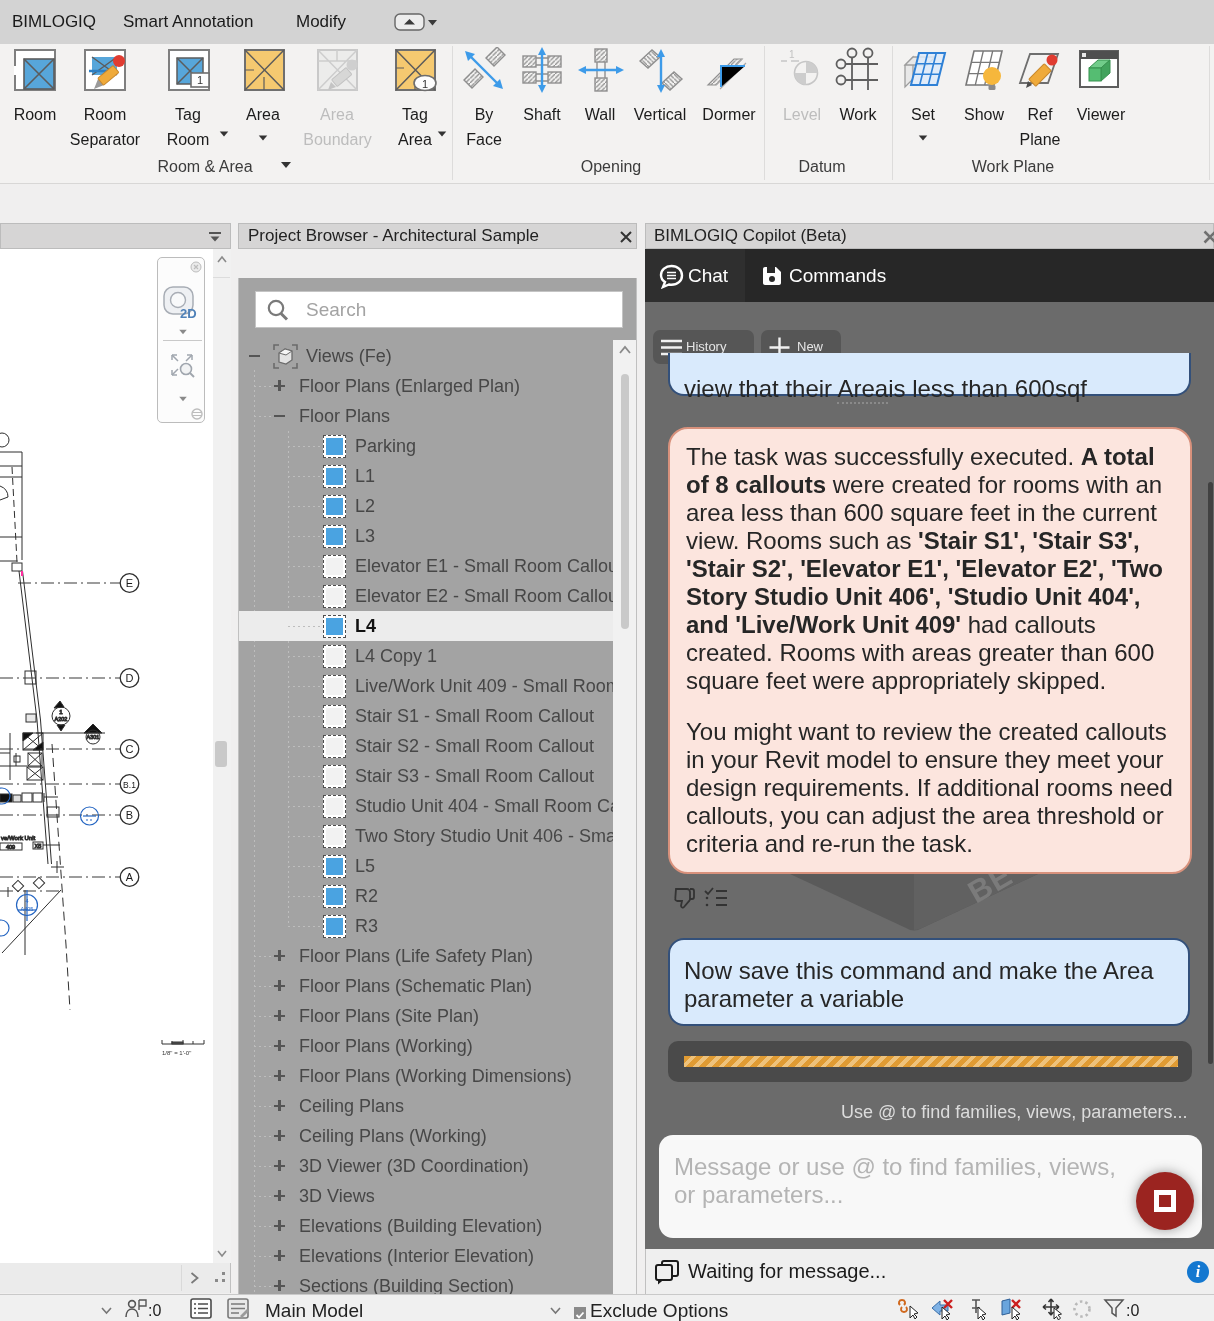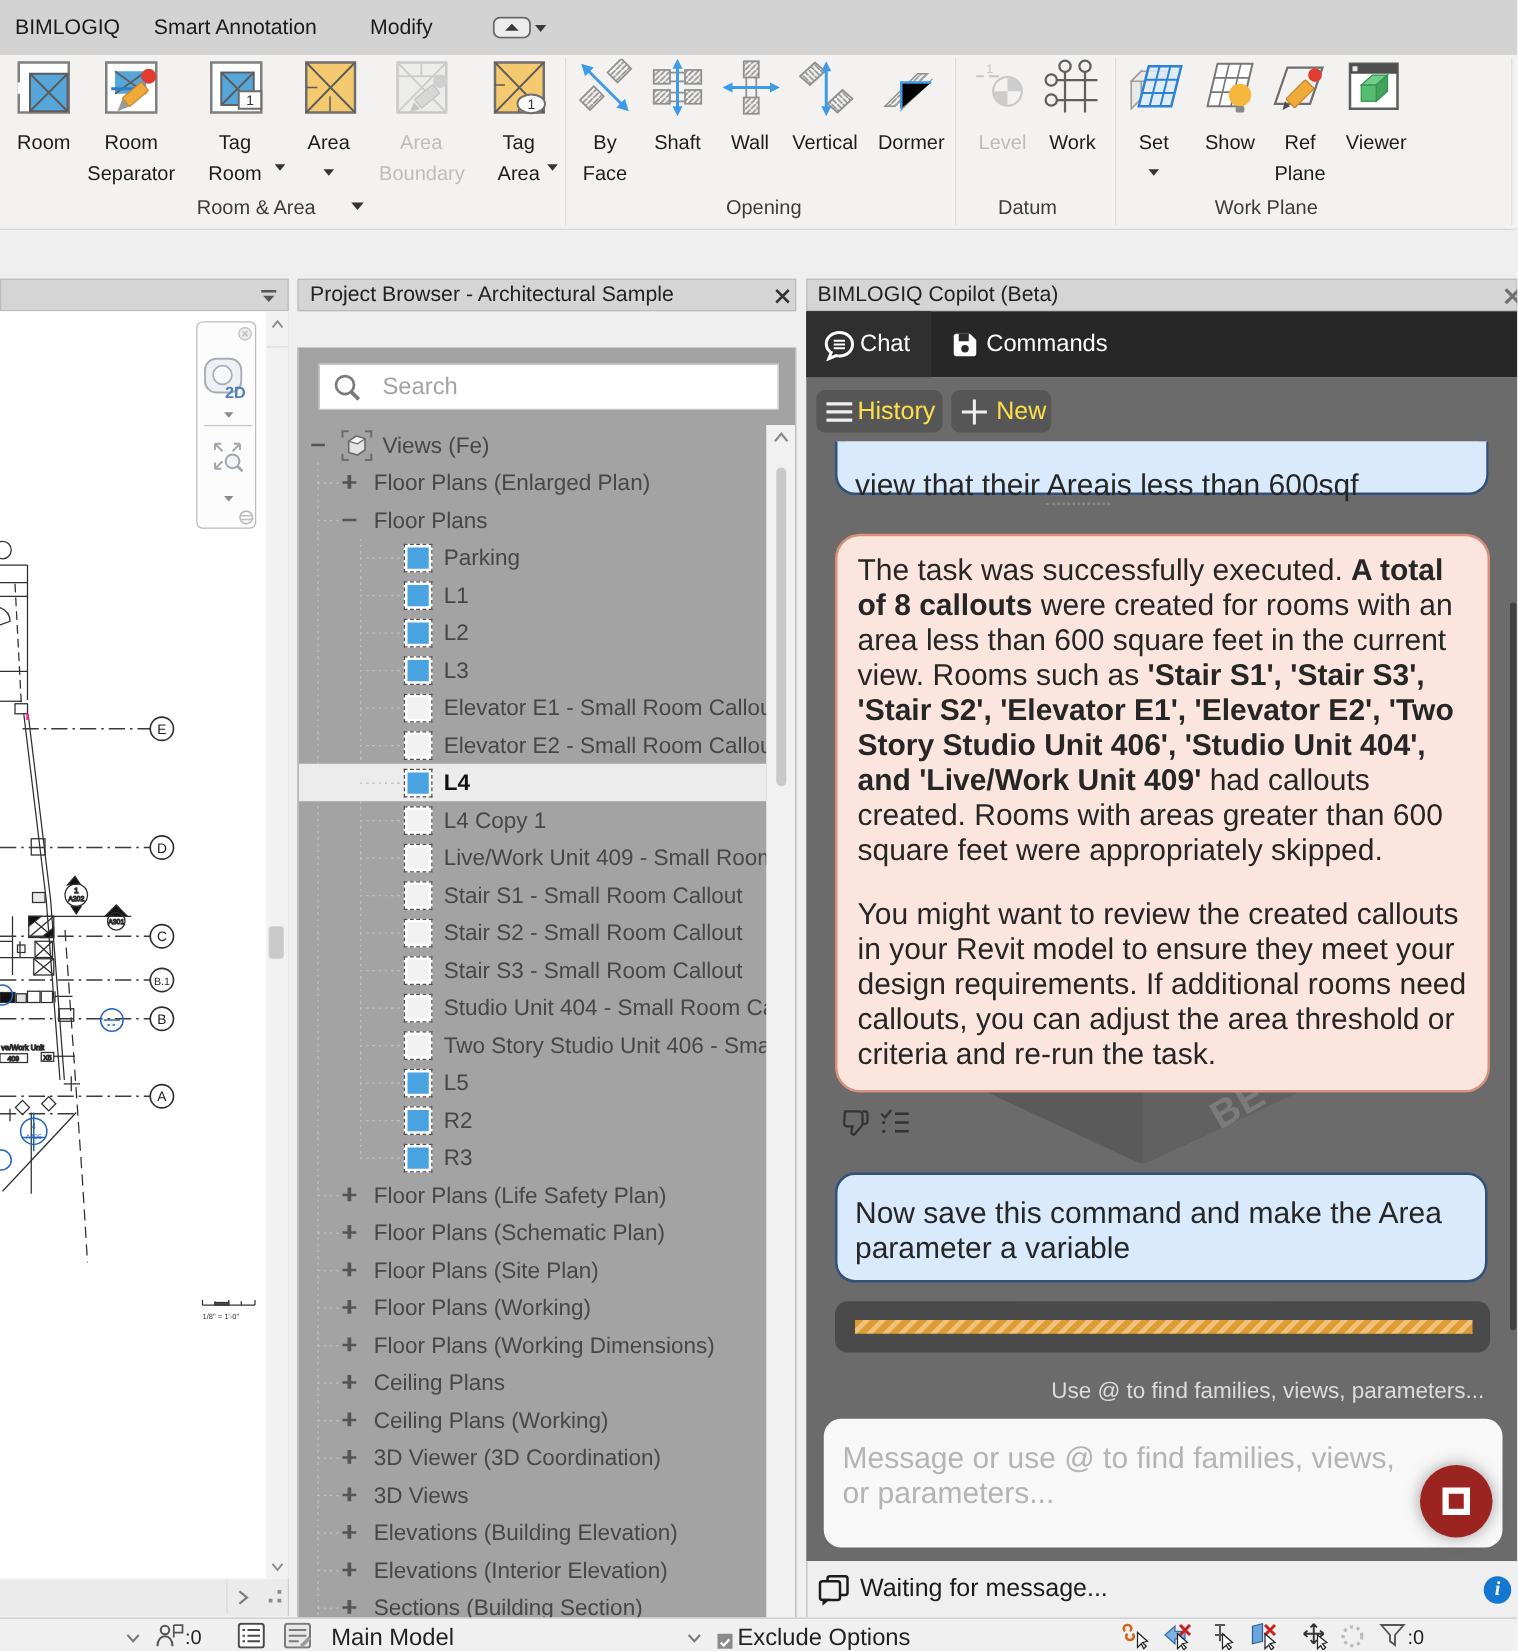--- a/index.html
+++ b/index.html
@@ -25,21 +25,21 @@
   .ticon{position:absolute;width:20px;height:20px;border:1.6px dashed #4e4e4e;background:#fff;box-sizing:border-box;}
   .ticon>div{position:absolute;left:2px;top:2px;right:2px;bottom:2px;}
   .pm{position:absolute;width:11px;height:11px;}
   .pm:before{content:"";position:absolute;left:0;top:4.5px;width:11px;height:2.4px;background:#555;}
   .pm.plus:after{content:"";position:absolute;left:4.3px;top:0;width:2.4px;height:11px;background:#555;}
   .dash-h{position:absolute;height:1px;background-image:repeating-linear-gradient(to right,#bdbdbd 0 2px,transparent 2px 5px);}
   .dash-v{position:absolute;width:1px;background-image:repeating-linear-gradient(to bottom,#bdbdbd 0 2px,transparent 2px 5px);}
   
   #cp-tabs{left:645px;top:249px;width:569px;height:53px;background:#272727;}
   #cp-chat{left:645px;top:302px;width:569px;height:947px;background:#6b6b6b;overflow:hidden;}
-  .cbtn{top:10px;height:34px;background:#565656;border-radius:7px;color:#fde047;font-size:20px;line-height:34px;}
+  .cbtn{top:28px;height:34px;background:#565656;border-radius:7px;color:#e5e5e5;font-size:13px;line-height:34px;}
   .bubble-user{background:#d9eafc;border:2px solid #33507a;}
   .msg{font-size:24px;color:#262626;}
   #cp-status{left:645px;top:1249px;width:569px;height:45px;background:#efefef;border-left:1px solid #c0c0c0;box-sizing:border-box;}
   
   #osbar{left:0;top:1294px;width:1214px;height:27px;background:#f0f0f0;border-top:1px solid #c9c9c9;box-sizing:border-box;}
   .oslbl{top:3px;height:26px;line-height:26px;font-size:19px;color:#222;}
 </style>
 </head>
 <body>
 <div id="app">

